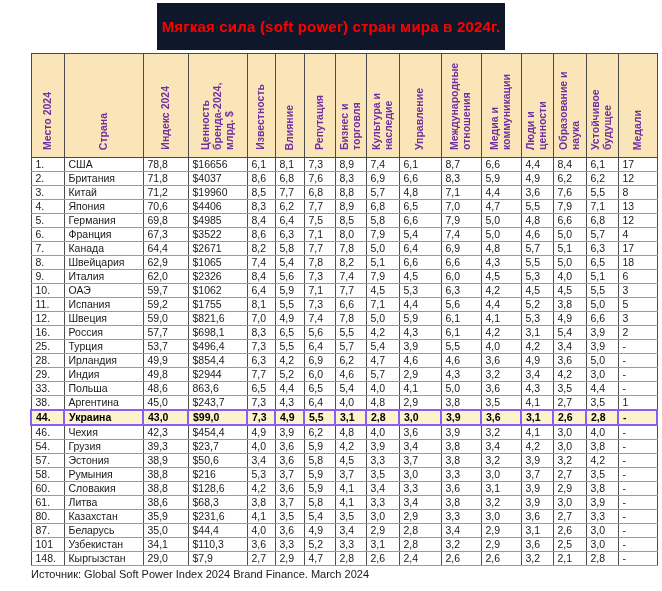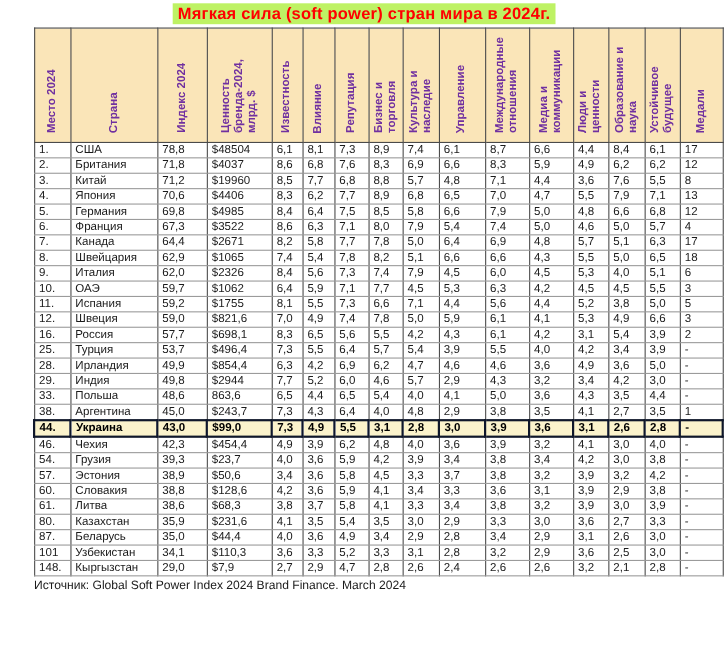--- a/index.html
+++ b/index.html
@@ -9,25 +9,25 @@
     height: 591px;
     background: #ffffff;
     overflow: hidden;
     font-family: "Liberation Sans", sans-serif;
   }
   .page { padding: 3px 6px 0 30px; }
 
   .title-wrap { text-align: center; margin: 0 0 3px -24px; }
   .title {
     display: inline-block;
-    background: #bef264;
+    background: #0f172a;
     color: #FF0000;
     font-weight: bold;
     font-size: 15px;
-    padding: 1px 5px;
+    padding: 15px 5px;
     letter-spacing: 0.2px;
   }
 
   table {
     border-collapse: collapse;
     table-layout: fixed;
     width: 626px;
     border: 1px solid #3f3f3f;
   }
   th {
@@ -60,21 +60,21 @@
     height: 13px;
     line-height: 13px;
     padding: 0 1px 0 4px;
     white-space: nowrap;
     overflow: hidden;
     background: #ffffff;
   }
   tr.highlight td {
     font-weight: bold;
     background: #FBF3CC;
-    border: 2px solid #0f172a;
+    border: 2px solid #8b5cf6;
     color: #000000;
   }
   .source {
     font-size: 11px;
     color: #1a1a1a;
     margin-top: 2px;
     padding-left: 1px;
   }
 </style>
 </head>
@@ -122,21 +122,21 @@
           <th><div class="rot">Образование и наука</div></th>
           <th><div class="rot">Устойчивое будущее</div></th>
           <th><div class="rot">Медали</div></th>
         </tr>
     </thead>
     <tbody id="body-rows">
         <tr>
           <td>1.</td>
           <td>США</td>
           <td>78,8</td>
-          <td>$48504</td>
+          <td>$16656</td>
           <td>6,1</td>
           <td>8,1</td>
           <td>7,3</td>
           <td>8,9</td>
           <td>7,4</td>
           <td>6,1</td>
           <td>8,7</td>
           <td>6,6</td>
           <td>4,4</td>
           <td>8,4</td>
@@ -515,20 +515,38 @@
           <td>3,3</td>
           <td>3,7</td>
           <td>3,8</td>
           <td>3,2</td>
           <td>3,9</td>
           <td>3,2</td>
           <td>4,2</td>
           <td>-</td>
         </tr>
         <tr>
+          <td>58.</td>
+          <td>Румыния</td>
+          <td>38,8</td>
+          <td>$216</td>
+          <td>5,3</td>
+          <td>3,7</td>
+          <td>5,9</td>
+          <td>3,7</td>
+          <td>3,5</td>
+          <td>3,0</td>
+          <td>3,3</td>
+          <td>3,0</td>
+          <td>3,7</td>
+          <td>2,7</td>
+          <td>3,5</td>
+          <td>-</td>
+        </tr>
+        <tr>
           <td>60.</td>
           <td>Словакия</td>
           <td>38,8</td>
           <td>$128,6</td>
           <td>4,2</td>
           <td>3,6</td>
           <td>5,9</td>
           <td>4,1</td>
           <td>3,4</td>
           <td>3,3</td>

